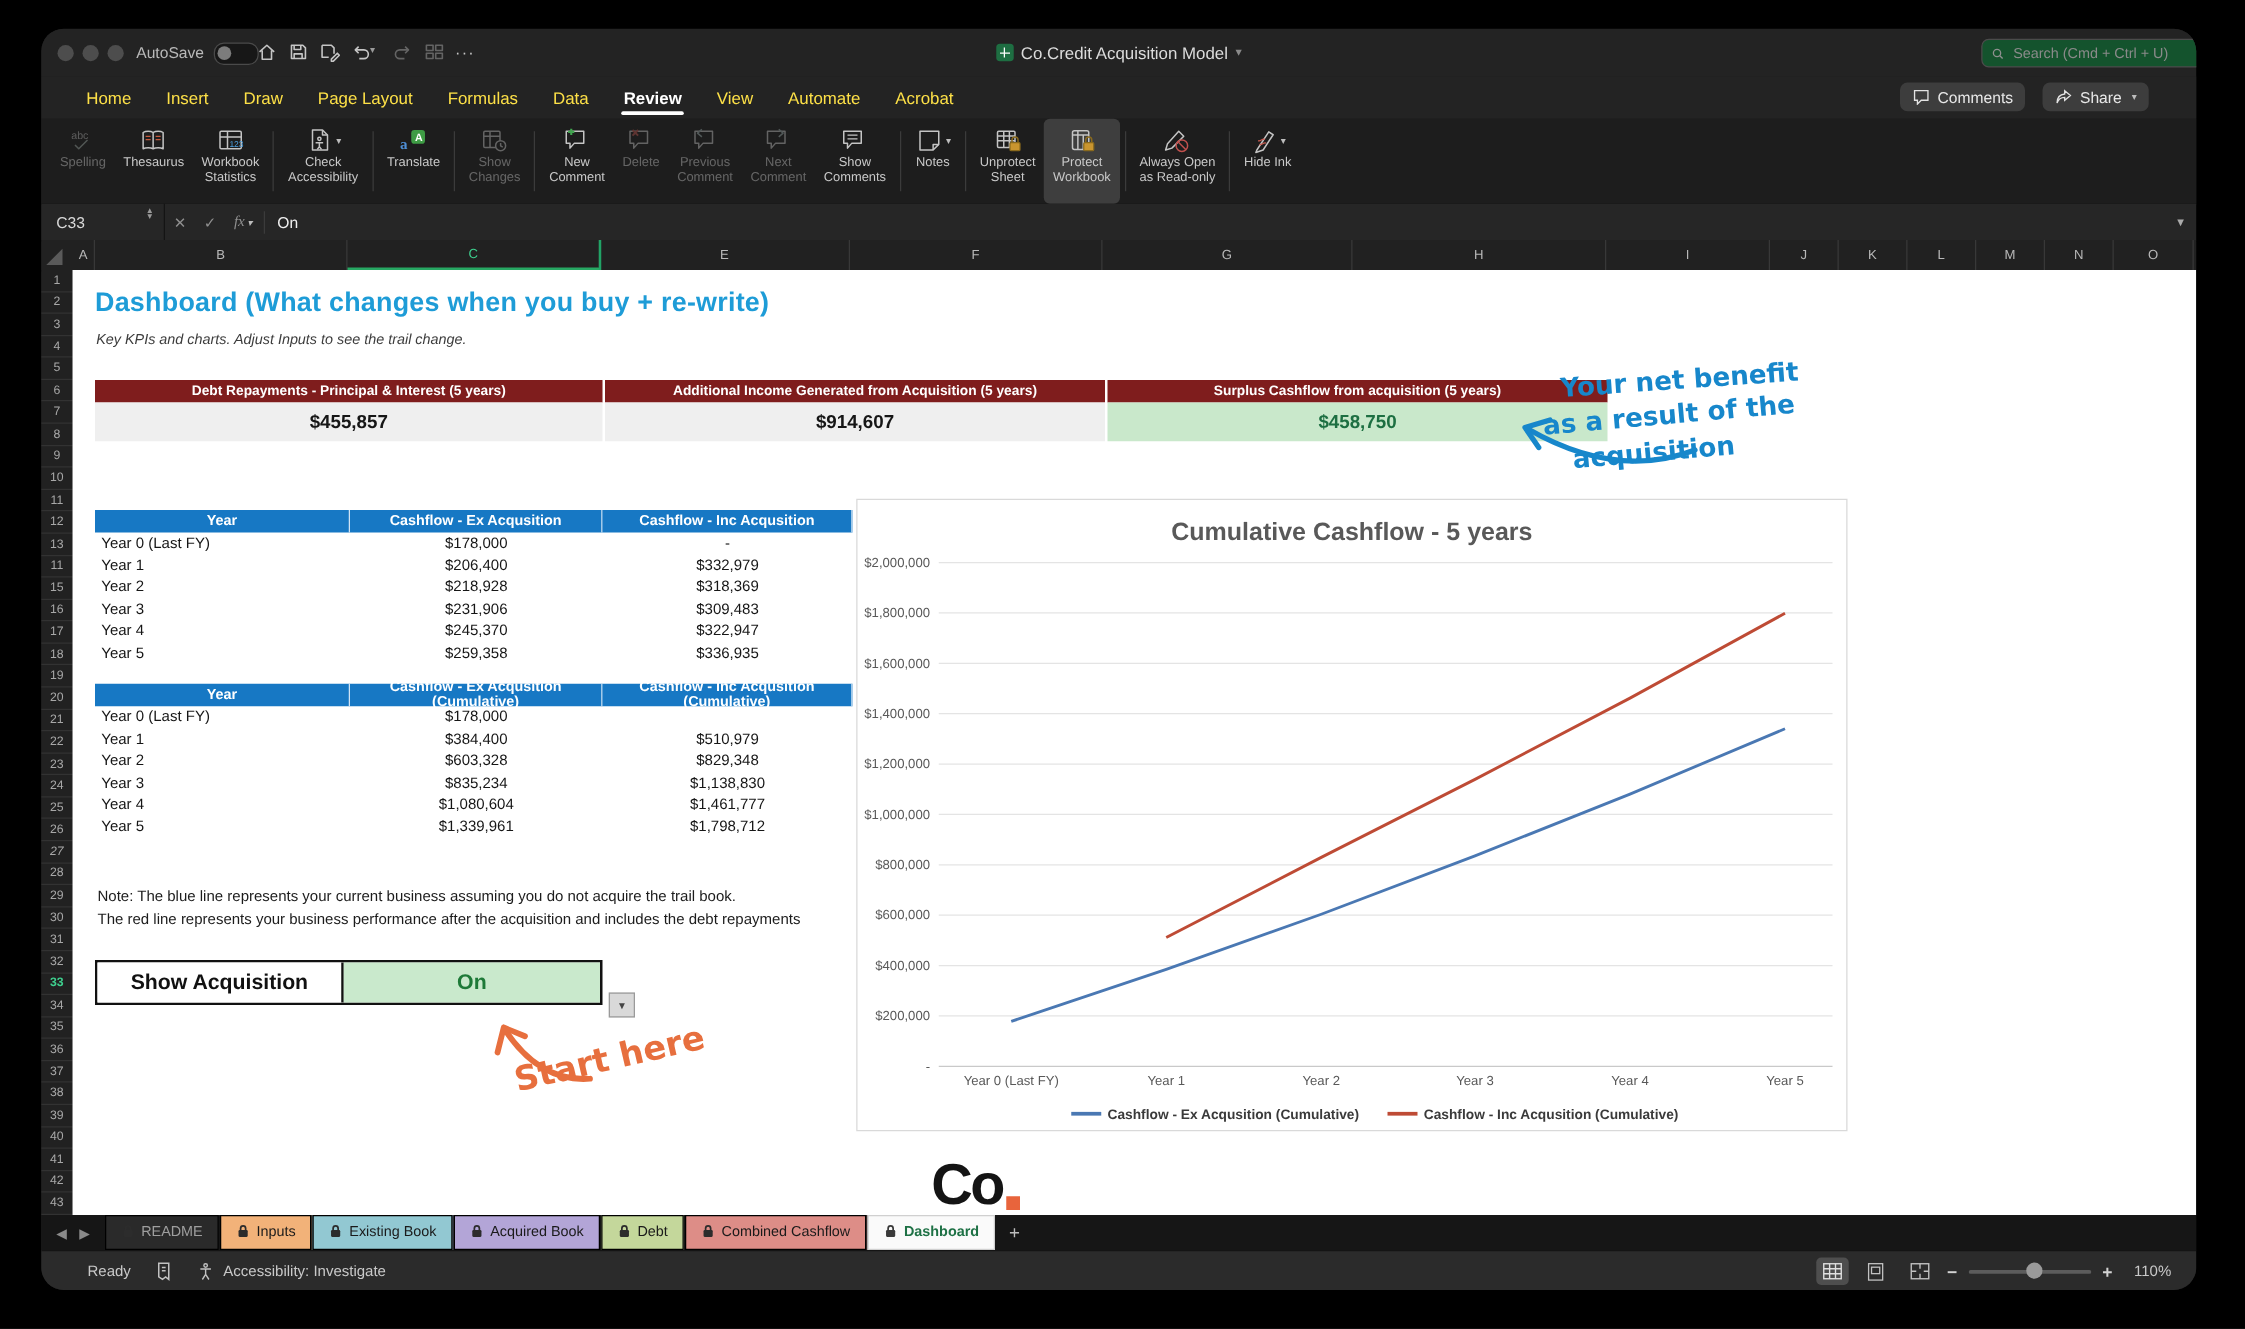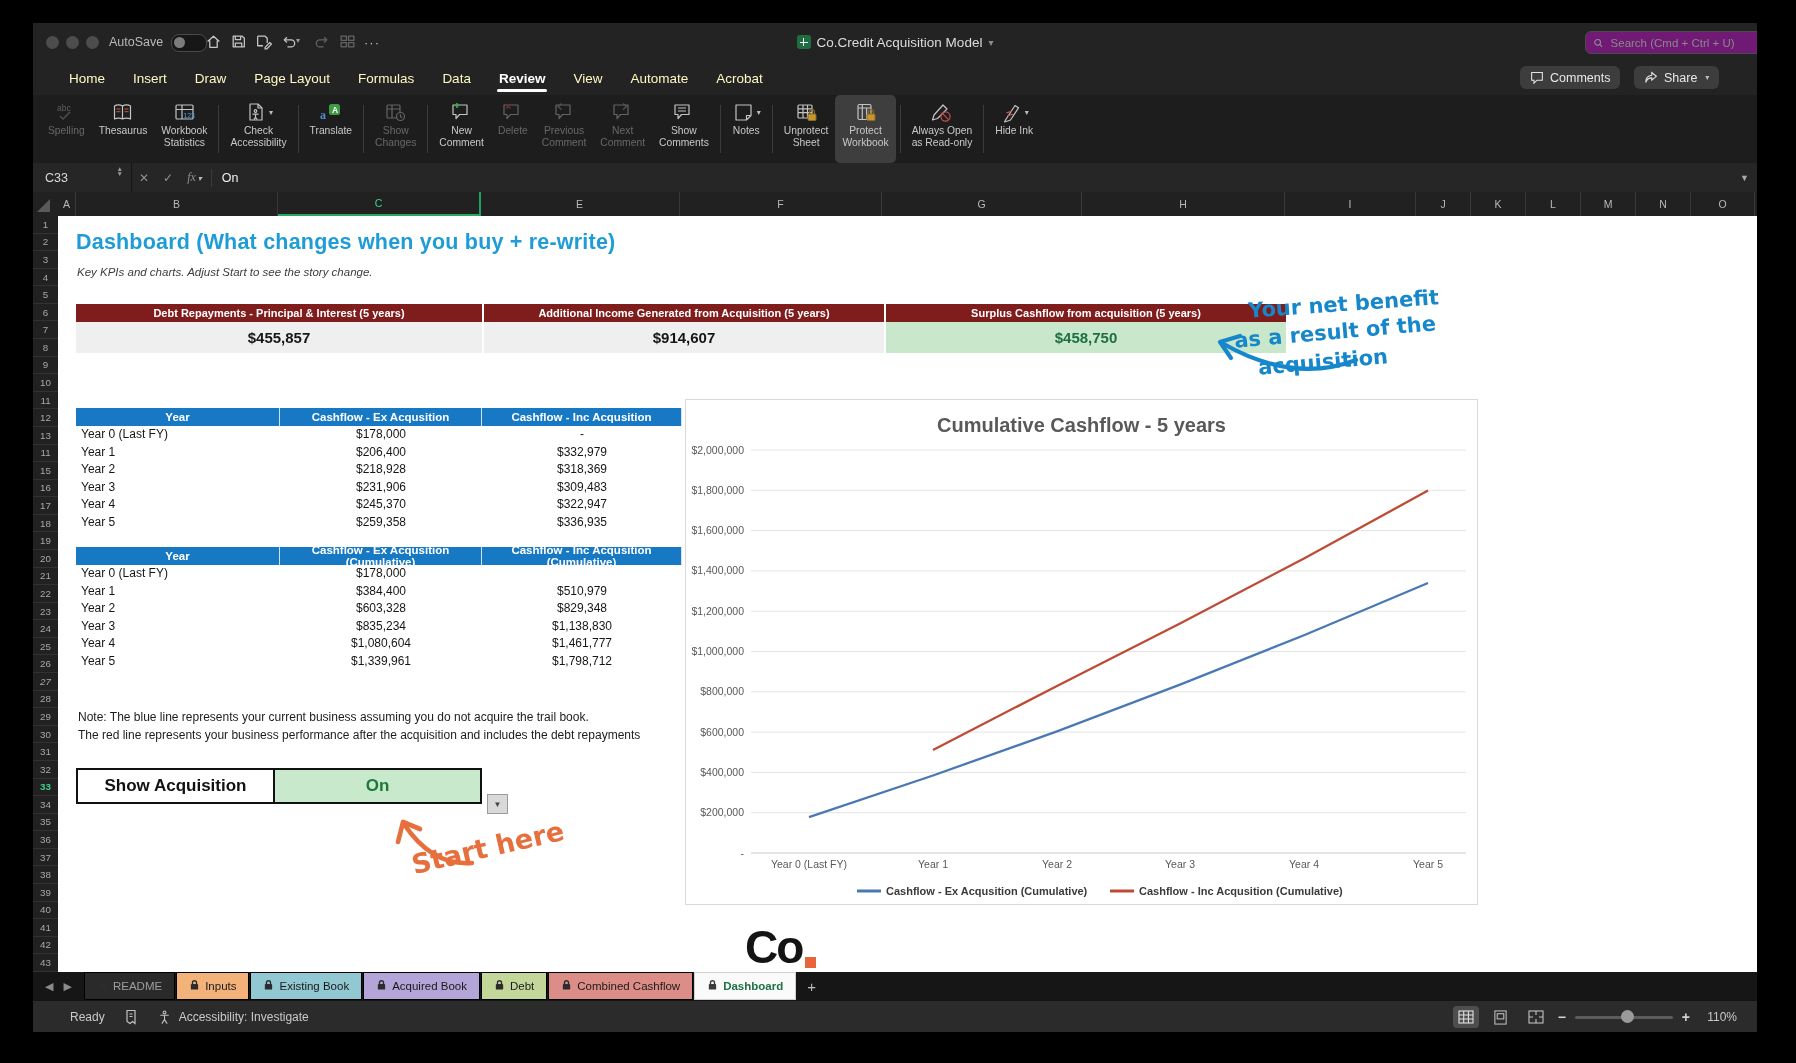--- a/index.html
+++ b/index.html
@@ -1,34 +1,34 @@
 <!DOCTYPE html>
 <html><head>
 <meta charset="utf-8">
 <style>
   html,body{margin:0;padding:0;width:1796px;height:1063px;background:#000;font-family:"Liberation Sans",sans-serif;overflow:hidden}
-  #win{position:absolute;left:33px;top:23px;width:1724px;height:1009px;background:#1f1f1f;border-radius:0;overflow:hidden}
+  #win{position:absolute;left:33px;top:23px;width:1724px;height:1009px;background:#1f1f1f;border-radius:18px;overflow:hidden}
   
   #titlebar{position:absolute;left:0;top:0;width:100%;height:38px;background:#232323}
   .light{position:absolute;top:13px;width:13px;height:13px;border-radius:50%;background:#4d4d4d}
   #autosave-label{position:absolute;left:76px;top:12px;font-size:12.5px;color:#b9b9b9}
   #autosave-toggle{position:absolute;left:138px;top:11px;width:34px;height:16px;border-radius:8px;background:#171717;border:1px solid #4a4a4a}
   #autosave-knob{position:absolute;left:2px;top:1.5px;width:11px;height:11px;border-radius:50%;background:#7c7c7c}
   .tb-ic{position:absolute;top:10px;width:18px;height:18px}
   #win-title{position:absolute;left:0;top:0;width:100%;height:38px;display:flex;align-items:center;justify-content:center;gap:6px;color:#dcdcdc;font-size:13.5px;pointer-events:none}
   #doc-icon{width:14px;height:14px;background:#1E6E42;border-radius:3px;display:inline-block;position:relative}
   #doc-icon:after{content:"";position:absolute;left:3px;top:3px;right:3px;bottom:3px;background:
     linear-gradient(#fff,#fff) 0 50%/100% 1px no-repeat,linear-gradient(#fff,#fff) 50% 0/1px 100% no-repeat}
   #title-chev{color:#8a8a8a;font-size:10px}
-  #searchbox{position:absolute;left:1552px;top:8px;width:166px;height:21px;border:1px solid #4b4b4b;border-radius:6px;background:#701a75;display:flex;align-items:center;padding:0 7px;gap:5px}
+  #searchbox{position:absolute;left:1552px;top:8px;width:166px;height:21px;border:1px solid #4b4b4b;border-radius:6px;background:#14532d;display:flex;align-items:center;padding:0 7px;gap:5px}
   #searchbox input{background:transparent;border:none;outline:none;color:#9a9a9a;font-size:11.5px;width:100%;font-family:"Liberation Sans",sans-serif}
   #searchbox input::placeholder{color:#8a8a8a}
   
   #tabrow{position:absolute;left:0;top:38px;width:100%;height:34px;background:#232323;display:flex;align-items:center;padding-left:22px;gap:0}
-  .mtab{position:relative;color:#fef9c3;font-size:13.5px;padding:0 14px;height:100%;display:flex;align-items:center;cursor:default}
+  .mtab{position:relative;color:#fde047;font-size:13.5px;padding:0 14px;height:100%;display:flex;align-items:center;cursor:default}
   .mtab.active{color:#fff;font-weight:bold}
   .mtab.active:after{content:"";position:absolute;left:12px;right:12px;bottom:3px;height:3px;border-radius:2px;background:#fff}
   .pillbtn{position:absolute;top:5px;height:23px;border-radius:6px;background:#3d3d3d;color:#e8e8e8;font-size:12.5px;display:flex;align-items:center;gap:6px;padding:0 10px}
   
   #ribbon{position:absolute;left:0;top:72px;width:100%;height:68px;background:#1d1d1d;border-bottom:1px solid #0a0a0a;display:flex;align-items:stretch;padding-left:8px}
   .rgroup{display:flex;align-items:stretch}
   .rdiv{width:1px;background:#3b3b3b;margin:10px 4px}
   .rbtn{display:flex;flex-direction:column;align-items:center;padding:5px 7px 0 7px;border-radius:5px;color:#c9c9c9}
   .rbtn .ric{height:24px;display:flex;align-items:center}
   .rbtn .rlabel{font-size:10.3px;line-height:1.18;text-align:center;white-space:pre-line;margin-top:1px}
@@ -435,21 +435,21 @@
       <div class="rowcell" style="height: 17.5814px;">38</div>
       <div class="rowcell" style="height: 17.5814px;">39</div>
       <div class="rowcell" style="height: 17.5814px;">40</div>
       <div class="rowcell" style="height: 17.5814px;">41</div>
       <div class="rowcell" style="height: 17.5814px;">42</div>
       <div class="rowcell" style="height: 17.5814px;">43</div>
     </div>
 
   <div id="sheet">
     <div id="sheet-title">Dashboard (What changes when you buy + re-write)</div>
-    <div id="sheet-subtitle">Key KPIs and charts. Adjust Start to see the story change.</div>
+    <div id="sheet-subtitle">Key KPIs and charts. Adjust Inputs to see the trail change.</div>
     <div id="kpi-band">
         <div class="kpi-h" style="left: 18px; width: 406px;">Debt Repayments - Principal &amp; Interest (5 years)</div>
         <div class="kpi-v" style="left: 18px; width: 406px;">$455,857</div>
         <div class="kpi-h" style="left: 426px; width: 400px;">Additional Income Generated from Acquisition (5 years)</div>
         <div class="kpi-v" style="left: 426px; width: 400px;">$914,607</div>
         <div class="kpi-h" style="left: 828px; width: 400px;">Surplus Cashflow from acquisition (5 years)</div>
         <div class="kpi-v hl" style="left: 828px; width: 400px;">$458,750</div>
       </div>
     <div class="dtable" id="table1" style="top:192px">
         <div class="th">Year</div>

